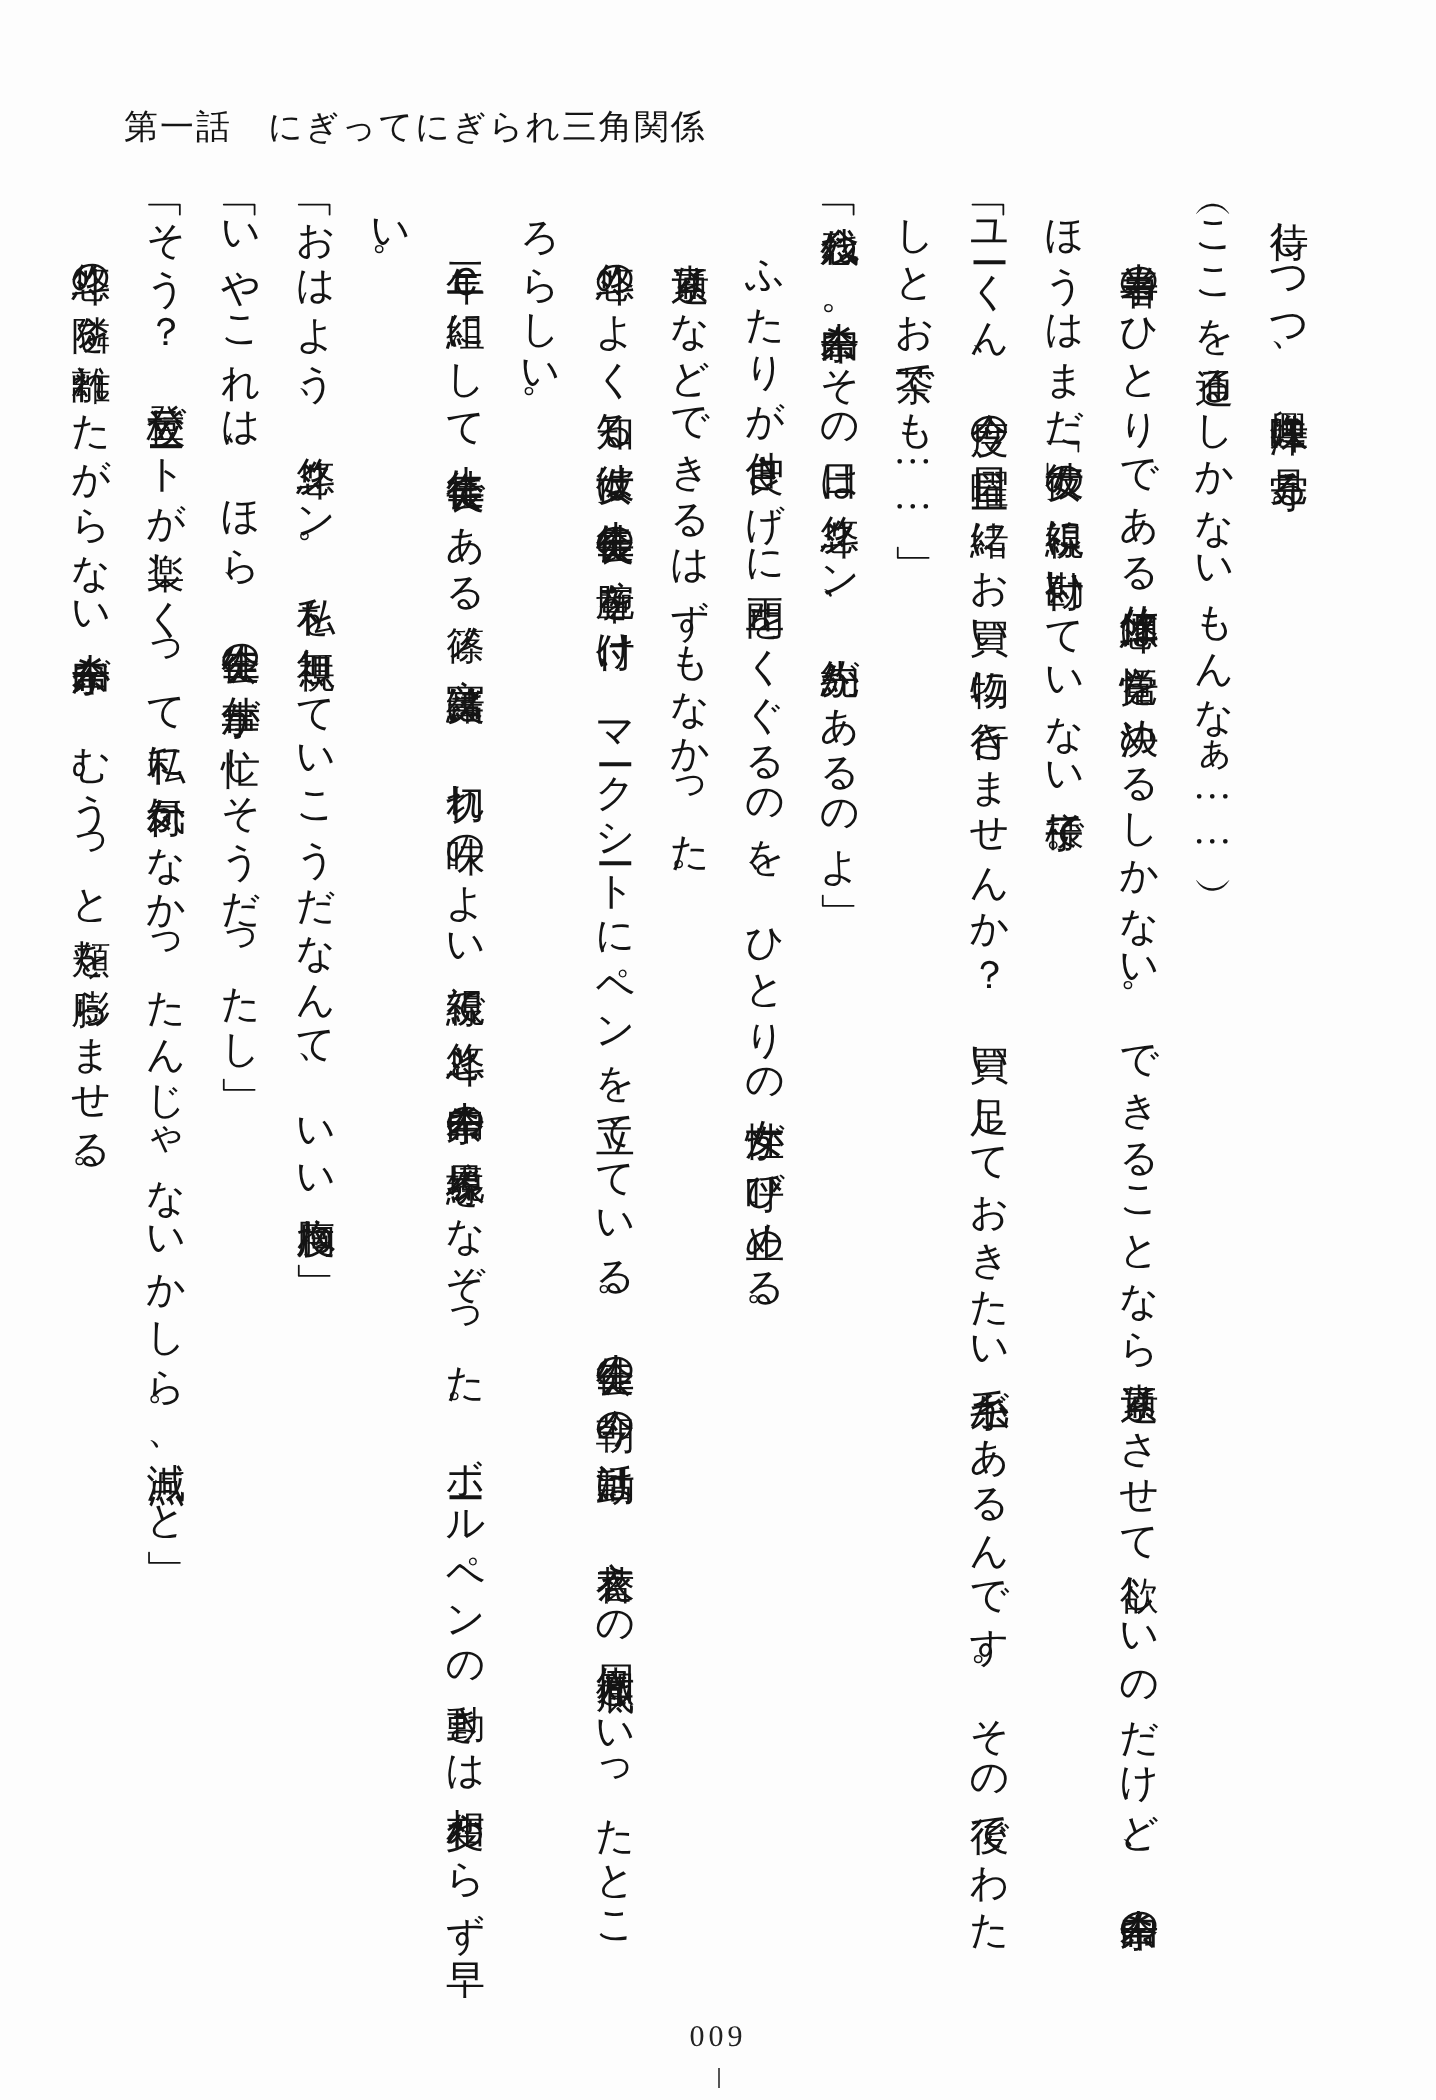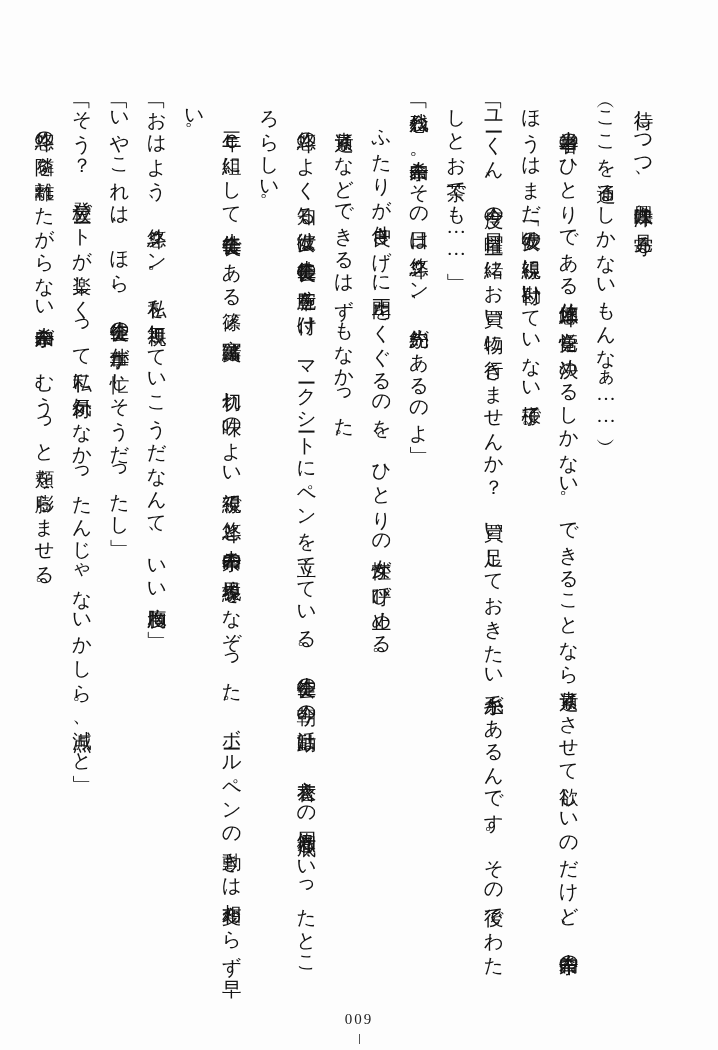--- a/index.html
+++ b/index.html
@@ -80,20 +80,23 @@
     width: 1px;
     height: 10px;
     background: #555;
   }
 </style>
 </head>
 <body>
 
 <div class="page">
 
+  <div class="chapter-header">
+    <span class="chap-num">第一話</span><span>にぎってにぎられ三角関係</span>
+  </div>
 
   <div class="body-text">
     <p>待しつつ、興味津々に見守る。</p>
     <p>（ここを通るしかないもんなぁ……）</p>
     <p class="indent">当事者のひとりである佐伯悠斗は覚悟を決めるしかない。できることなら素通りさせて欲しいのだけど、由希奈のほうはまだ「彼女」の視線に勘付いていない様子で。</p>
     <p>「ユーくん、今度の日曜日、一緒にお買い物に行きませんか？　買い足しておきたい毛糸があるんです。その後でわたしとお茶でも……」</p>
     <p>「残念ね、由希奈。その日は悠斗クン、先約があるのよ」</p>
     <p class="indent">ふたりが仲良さげに正門をくぐるのを、ひとりの女性が呼び止める。</p>
     <p class="indent">素通りなどできるはずもなかった。</p>
     <p class="indent">悠斗のよく知る彼女は生徒会長の腕章を付け、マークシートにペンを立てている。生徒会の今朝の活動は、衣替えの周知徹底といったところらしい。</p>

